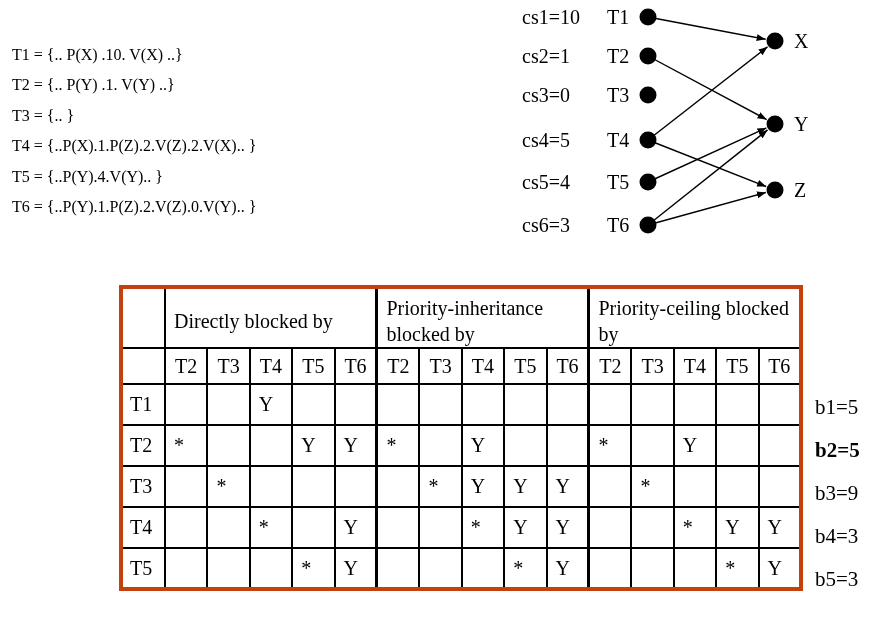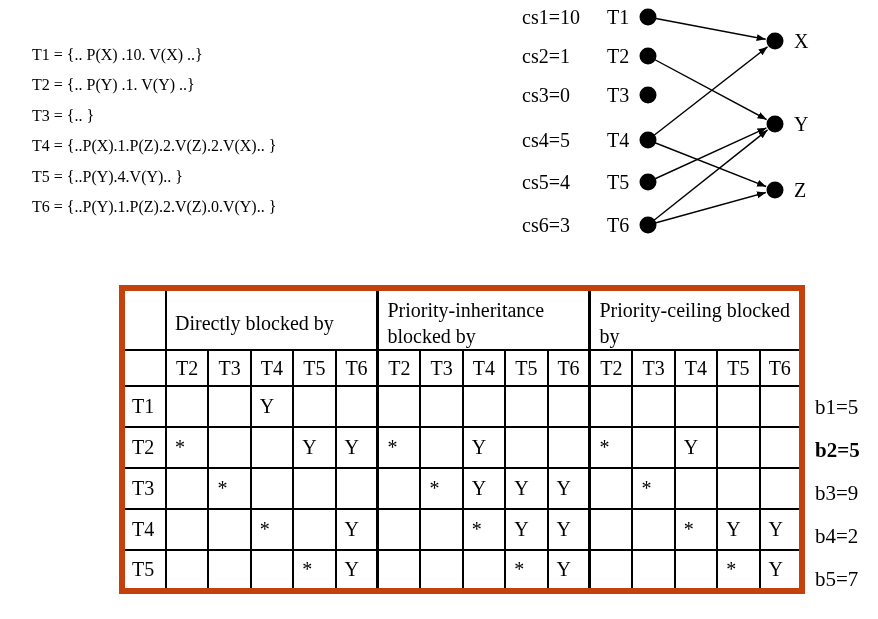--- a/index.html
+++ b/index.html
@@ -6,33 +6,33 @@
   html, body { background:#ffffff; }
   #page {
     position:relative; width:878px; height:619px;
     background:#ffffff; color:#000000;
     font-family:"Liberation Serif","DejaVu Serif",serif;
     overflow:hidden;
   }
   
   #task-defs {
     position:absolute; left:12px; top:40px;
-    font-size:16px; line-height:30.4px; white-space:pre;margin-left:20px;
+    font-size:16px; line-height:30.4px; white-space:pre;
   }
   
   #graph { position:absolute; left:500px; top:0; }
   #graph text { font-family:"Liberation Serif","DejaVu Serif",serif; fill:#000; }
   .graph-label { font-size:20px; }
   .edge-line { stroke:#000; stroke-width:1.4; }
   .node-dot { fill:#000; }
   
   #blocking-table {
     position:absolute; left:119px; top:285px;
     width:681px; border-collapse:collapse; table-layout:fixed;
-    border:6px solid #c2410c;
+    border:4px solid #c2410c;
     font-size:20px;
   }
   #blocking-table th, #blocking-table td {
     border:2px solid #000; font-weight:normal; overflow:hidden;
     vertical-align:middle;
   }
   #blocking-table .gsep { border-left-width:3px; }
   .group-header {
     text-align:left; vertical-align:top;
     padding:6px 6px 0 8px; height:56px; line-height:26px;
@@ -234,17 +234,17 @@
           <td class="cell">*</td>
           <td class="cell">Y</td>
         </tr>
       </tbody>
   </table>
 
   <div id="b-labels">
       <div class="b-label" style="top: 394px; font-family: Liberation Serif, serif;">b1=5</div>
       <div class="b-label" style="top: 437px; font-weight: bold;">b2=5</div>
       <div class="b-label" style="top: 480px;">b3=9</div>
-      <div class="b-label" style="top: 523px;">b4=2</div>
-      <div class="b-label" style="top: 566px;">b5=7</div>
+      <div class="b-label" style="top: 523px;">b4=3</div>
+      <div class="b-label" style="top: 566px;">b5=3</div>
     </div>
 
 </div>
 
 </body></html>

